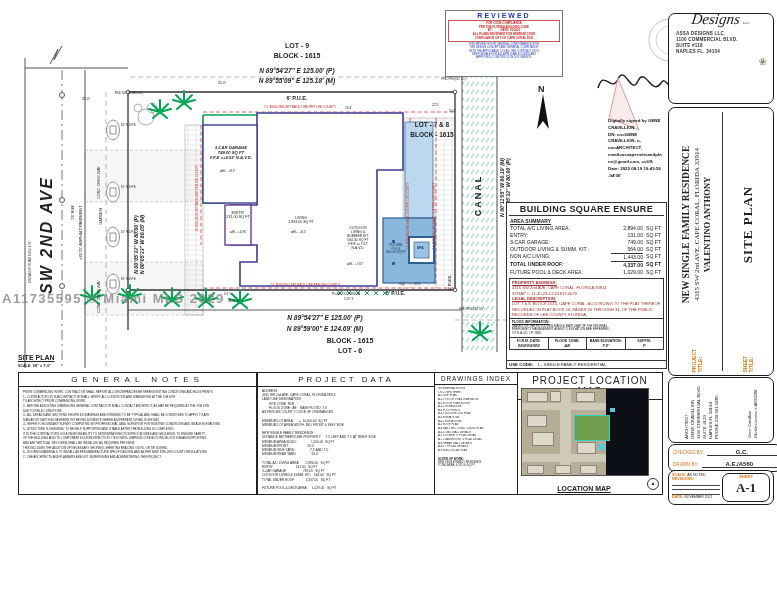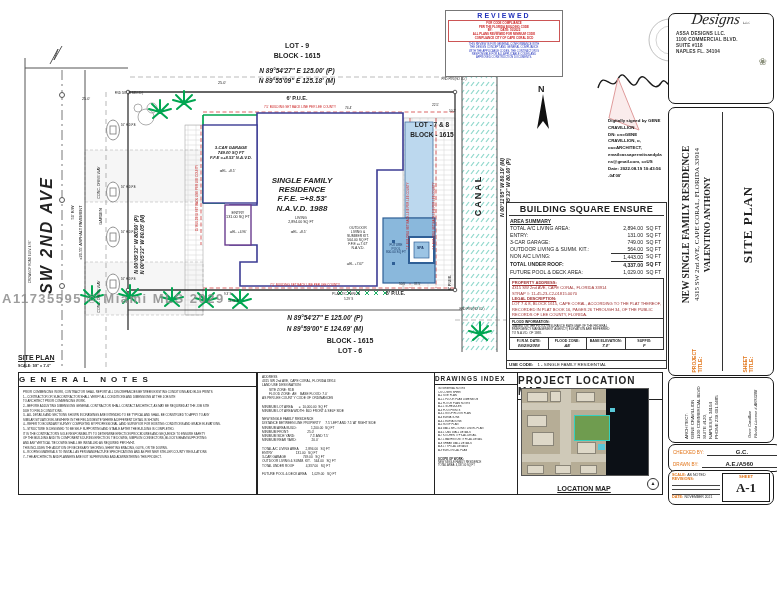--- a/index.html
+++ b/index.html
@@ -42,21 +42,21 @@
   #bsf .firm{border:1px solid #333;border-top:none;display:flex;}
   #bsf .firm .cell{flex:1;border-right:1px solid #333;text-align:center;padding:1px 0;}
   #bsf .firm .cell:last-child{border-right:none;}
   #bsf .firm .h{font-size:3.6px;font-weight:bold;}
   #bsf .firm .v{font-size:4.4px;font-weight:bold;font-style:italic;}
   #usecode{position:absolute;left:506px;top:360px;width:155px;border:1px solid #333;background:#fff;
            display:flex;font-size:4.4px;padding:1px 2px;z-index:5;}
   #usecode .h{font-weight:bold;margin-right:4px;}
   
   .panel{position:absolute;top:372px;border:1.3px solid #222;background:#fff;z-index:5;}
-  .panel .hd{font-weight:bold;text-align:left;border-bottom:1.3px solid #222;padding:2px 0;}
+  .panel .hd{font-weight:normal;text-align:center;border-bottom:1.3px solid #222;padding:2px 0;}
   #notes{left:18px;width:237px;height:121px;}
   #notes .hd{font-size:8px;letter-spacing:5px;}
   #notes .body{padding:3px 4px;}
   #notes .body div{font-size:2.9px;line-height:1.6;white-space:nowrap;overflow:hidden;}
   #pdata{left:257px;width:176px;height:121px;}
   #pdata .hd{font-size:8px;letter-spacing:3px;}
   #pdata .body{padding:2px 4px;}
   #pdata .body div{font-size:3.2px;line-height:1.32;white-space:pre;overflow:hidden;}
   #dindex{left:434px;width:82px;height:121px;}
   #dindex .hd{font-size:6.4px;letter-spacing:1px;}
@@ -83,21 +83,21 @@
   #tb-logo .addr{margin:3px 0 0 7px;font-size:4.6px;line-height:1.3;font-weight:bold;color:#333;letter-spacing:.2px;}
   .tb-label{color:#e2761b;font-weight:bold;font-size:5px;width:32px;line-height:1.2;text-align:left;flex:none;white-space:normal;}
   .serif{font-family:"Liberation Serif",serif;}
   #tb-check{display:flex;flex-direction:column;justify-content:space-around;padding:1px 4px;}
   #tb-check .row{display:flex;align-items:baseline;}
   #tb-check .lab{font-size:4.6px;} 
   #tb-check .val{flex:1;text-align:center;font-size:6px;font-weight:bold;border-bottom:.7px solid #333;margin-left:3px;}
   #tb-rev .lab{font-size:3.8px;}
   #tb-rev .ln{border-bottom:.6px solid #444;height:3.5px;}
   #tb-sheetno{position:absolute;left:53px;top:2px;width:46px;height:27px;border:1.4px solid #1a1a1a;
-              border-radius:0;text-align:center;}
+              border-radius:7px;text-align:center;}
   #tb-sheetno .w{font-size:4.2px;} 
   #tb-sheetno .no{font-family:"Liberation Serif",serif;font-size:13px;font-weight:bold;margin-top:1px;}
 </style>
 </head>
 <body>
 
 <div id="sheet">
 
 <svg width="777" height="600" viewBox="0 0 777 600">
   <defs>
@@ -233,26 +233,20 @@
       <div>749.00 SQ FT</div>
       <div>F.F.E =+8.53' N.A.V.D.</div>
 </div>
 <div class="lbl" style="left:219px;top:170px;font-size:3.3px;">◄EL. +8.5'</div>
 <div class="lbl c" style="left:226px;top:211px;width:24px;font-size:3.8px;">
   <div>ENTRY</div>
       <div>131.00 SQ FT</div>
 </div>
 <div class="lbl" style="left:229px;top:231px;font-size:3.2px;">◄EL. +4.96'</div>
 
-<div class="lbl b i c" style="left:262px;top:176px;width:80px;font-size:8px;">
-  <div>SINGLE FAMILY</div>
-      <div>RESIDENCE</div>
-  <div>F.F.E. =+8.53'</div>
-      <div>N.A.V.D. 1988</div>
-</div>
 <div class="lbl c" style="left:286px;top:216px;width:30px;font-size:3.6px;">
   <div>LIVING</div>
       <div>2,894.00 SQ FT</div>
 </div>
 <div class="lbl" style="left:290px;top:231px;font-size:3.3px;">◄EL. +8.5'</div>
 
 <div class="lbl c" style="left:344px;top:227px;width:28px;font-size:3.4px;">
   <div>OUTDOOR</div>
       <div>LIVING &amp;</div>
       <div>SUMMER KIT.</div>
@@ -438,20 +432,21 @@
         <div>      IT IS THE CONTRACTOR'S SOLE RESPONSIBILITY TO DETERMINE ERECTION PROCEDURES AND SEQUENCE TO ENSURE SAFETY</div>
         <div>      OF THE BUILDING AND ITS COMPONENTS DURING ERECTION. TIE DOWNS, SIMPSON CONNECTORS, BLOCK'S BEAM SUPPORTING</div>
         <div>      AND ANY VERTICAL TIE DOWNS SHALL BE INSTALLED AS REQUIRED PER HVHZ.</div>
         <div>      THIS INCLUDES THE ADDITION OF NECESSARY SHORING, SHEETING BRACING, GUYS, OR TIE DOWNS.</div>
         <div>6.- ROOFING MATERIALS TO INSTALL AS PER MANUFACTURE SPECIFICATIONS AND AS PER NEW STELLER COUNTY REGULATIONS</div>
         <div>7.- THE ARCHITECTS AND PLANNERS ARE NOT SUPERVISING AND ADMINISTERING THIS PROJECT.</div>
       </div>
 </div>
 
 <div id="pdata" class="panel">
+  <div class="hd">PROJECT DATA</div>
   <div class="body">
         <div>ADDRESS</div>
         <div>4315 SW 2nd AVE, CAPE CORAL, FLORIDA 33914</div>
         <div>LAND USE DESIGNATION:</div>
         <div>        SITE ZONE: R1B</div>
         <div>        FLOOD ZONE:  AE    BASE FLOOD: 7.0'</div>
         <div>AS PER LEE COUNT Y CODE OF ORDINANCES</div>
         <div>&nbsp;</div>
         <div>MINIMUM LOT AREA       =  10,000.00  SQ FT</div>
         <div>MINIMUM LOT AREA WIDTH: BLD FRONT &amp; SELF SIDE</div>

